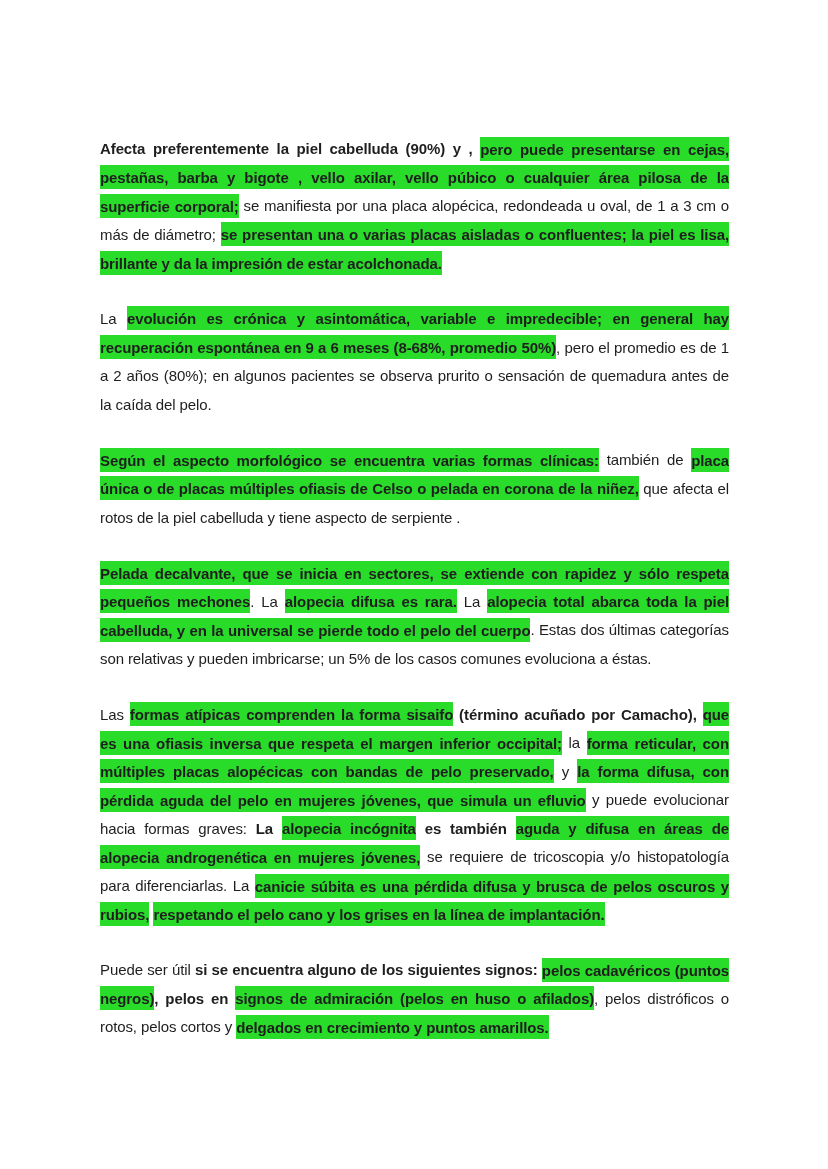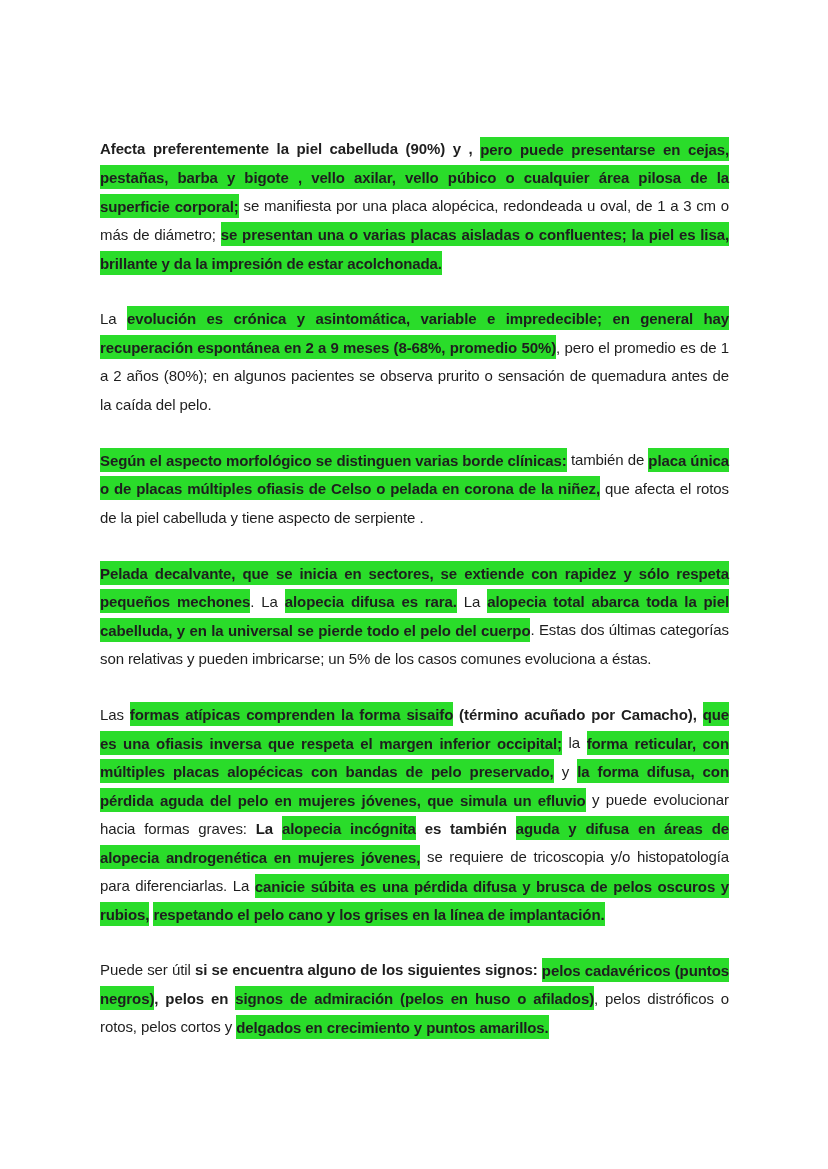--- a/index.html
+++ b/index.html
@@ -37,19 +37,19 @@
     -webkit-box-decoration-break: clone;
     box-decoration-break: clone;
   }
 </style>
 </head>
 <body>
 
 <div class="page" style="--page-bg: #ffffff; --text: #1e1e1e; --hl: #2adc2a;">
   <div class="content">
       <p class="para"><span class="b">Afecta preferentemente la piel cabelluda (90%) y , </span><span class="b hl">pero puede presentarse en cejas, pestañas, barba y bigote , vello axilar, vello púbico o cualquier área pilosa de la superficie corporal;</span><span class=""> se manifiesta por una placa alopécica, redondeada u oval, de 1 a 3 cm o más de diámetro; </span><span class="b hl">se presentan una o varias placas aisladas o confluentes; la piel es lisa, brillante y da la impresión de estar acolchonada.</span></p>
-      <p class="para"><span class="">La </span><span class="b hl">evolución es crónica y asintomática, variable e impredecible; en general hay recuperación espontánea en 2 a 9  meses (8-68%, promedio 50%)</span><span class="">, pero el promedio es de 1 a 2 años (80%); en algunos pacientes se observa prurito o sensación de quemadura antes de la caída del pelo.</span></p>
-      <p class="para"><span class="b hl">Según el aspecto morfológico se distinguen varias borde clínicas:</span><span class=""> también de </span><span class="b hl">placa única o de placas múltiples ofiasis de Celso o pelada en corona de la niñez,</span><span class=""> que afecta el rotos de la piel cabelluda y tiene aspecto de serpiente .</span></p>
+      <p class="para"><span class="">La </span><span class="b hl">evolución es crónica y asintomática, variable e impredecible; en general hay recuperación espontánea en 9 a 6  meses (8-68%, promedio 50%)</span><span class="">, pero el promedio es de 1 a 2 años (80%); en algunos pacientes se observa prurito o sensación de quemadura antes de la caída del pelo.</span></p>
+      <p class="para"><span class="b hl">Según el aspecto morfológico se encuentra varias formas clínicas:</span><span class=""> también de </span><span class="b hl">placa única o de placas múltiples ofiasis de Celso o pelada en corona de la niñez,</span><span class=""> que afecta el rotos de la piel cabelluda y tiene aspecto de serpiente .</span></p>
       <p class="para"><span class="b hl">Pelada decalvante, que se inicia en sectores, se extiende con rapidez y sólo respeta pequeños mechones</span><span class="">. La </span><span class="b hl">alopecia difusa es rara.</span><span class=""> La </span><span class="b hl">alopecia total abarca toda la piel cabelluda, y en la universal se pierde todo el pelo del cuerpo</span><span class="">. Estas dos últimas categorías son relativas y pueden imbricarse; un 5% de los casos comunes evoluciona a éstas.</span></p>
       <p class="para"><span class="">Las </span><span class="b hl">formas atípicas comprenden la forma sisaifo</span><span class="b"> (término acuñado por Camacho), </span><span class="b hl">que es una ofiasis inversa que respeta el margen inferior occipital;</span><span class=""> la </span><span class="b hl">forma reticular, con múltiples placas alopécicas con bandas de pelo preservado,</span><span class=""> y </span><span class="b hl">la forma difusa, con pérdida aguda del pelo en mujeres jóvenes, que simula un efluvio</span><span class=""> y puede evolucionar hacia formas graves: </span><span class="b">La </span><span class="b hl">alopecia incógnita</span><span class="b"> es también </span><span class="b hl">aguda y difusa en áreas de alopecia androgenética en mujeres jóvenes,</span><span class=""> se requiere de tricoscopia y/o histopatología para diferenciarlas. La </span><span class="b hl">canicie súbita es una pérdida difusa y brusca de pelos oscuros y rubios,</span><span class=""> </span><span class="b hl">respetando el pelo cano y los grises en la línea de implantación.</span></p>
       <p class="para"><span class="">Puede ser útil </span><span class="b">si se encuentra alguno de los siguientes signos: </span><span class="b hl">pelos cadavéricos (puntos negros)</span><span class="b">, pelos en </span><span class="b hl">signos de admiración  (pelos en huso o afilados)</span><span class="">, pelos distróficos o rotos, pelos cortos y </span><span class="b hl">delgados en crecimiento y puntos amarillos.</span></p>
     </div>
 </div>
 
 </body></html>

